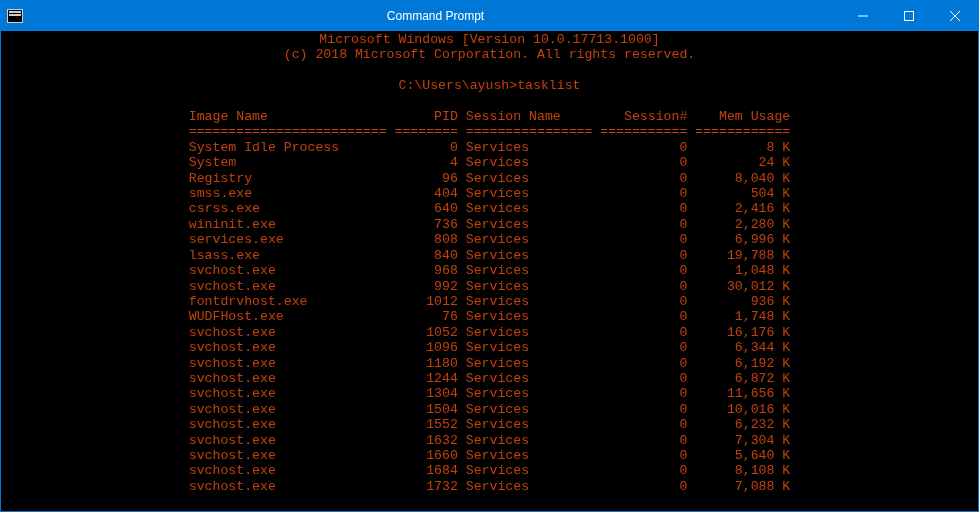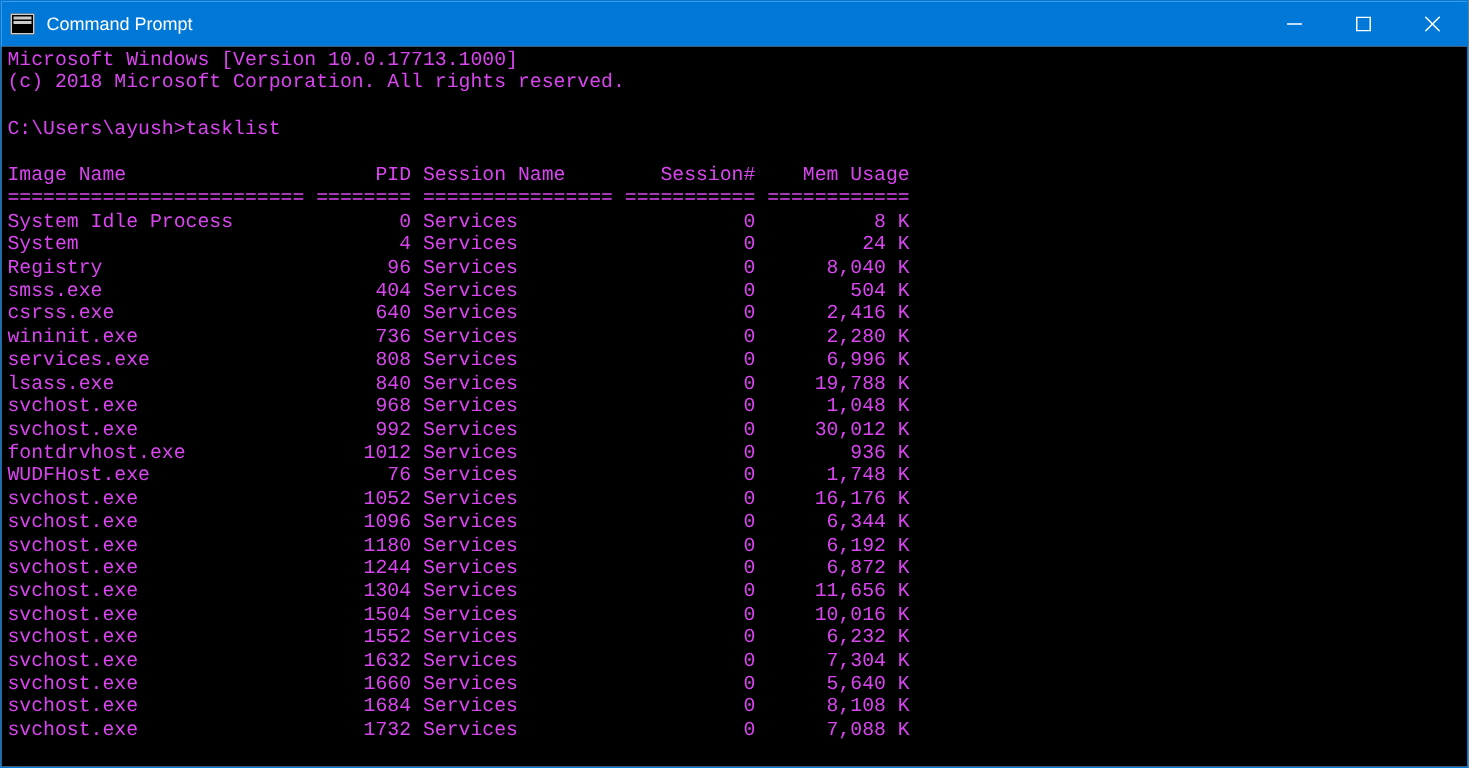--- a/index.html
+++ b/index.html
@@ -1,26 +1,26 @@
 <!DOCTYPE html>
 <html><head>
   <meta charset="utf-8">
   <style>
     * { margin:0; padding:0; box-sizing:border-box; }
     body { width:979px; height:512px; font-family:'Segoe UI',Tahoma,sans-serif; overflow:hidden; background:#fff; }
-    .window { width:979px; height:512px; border:1px solid #0078d7; display:flex; flex-direction:column; }
+    .window { width:979px; height:512px; border:1px solid #0078d7; display:flex; flex-direction:column;text-align:center; }
     .titlebar { height:30px; background:#0078d7; display:flex; align-items:center; color:#fff; font-size:12px; }
     .titlebar-icon { width:28px; height:30px; display:flex; align-items:center; justify-content:center; }
     .titlebar-icon-box { width:16px; height:14px; background:#000; border:1px solid #ccc; display:flex; flex-direction:column; padding:1px; }
     .titlebar-icon-row { height:2px; background:#ccc; margin-bottom:1px; font-size:4px; line-height:3px; color:#aaa; overflow:hidden; }
     .titlebar-title { flex:1; padding-left:2px; }
     .titlebar-controls { display:flex; height:30px; }
     .titlebar-btn { width:46px; height:30px; display:flex; align-items:center; justify-content:center; color:#fff; }
     .btn-icon { width:10px; height:10px; display:block; }
-    .terminal { flex:1; background:#000; color:#d946ef; font-family:Consolas,'Courier New',monospace; font-size:13.2px; line-height:15.4px; padding:1px 4px; white-space:pre; overflow:hidden; letter-spacing:0; }
+    .terminal { flex:1; background:#000; color:#c2410c; font-family:Consolas,'Courier New',monospace; font-size:13.2px; line-height:15.4px; padding:1px 4px; white-space:pre; overflow:hidden; letter-spacing:0; }
   </style>
 </head>
 <body>
 
 <div class="window">
   <div class="titlebar">
     <div class="titlebar-icon">
       <div class="titlebar-icon-box">
           <div class="titlebar-icon-row">C:\</div>
           <div class="titlebar-icon-row"></div>

